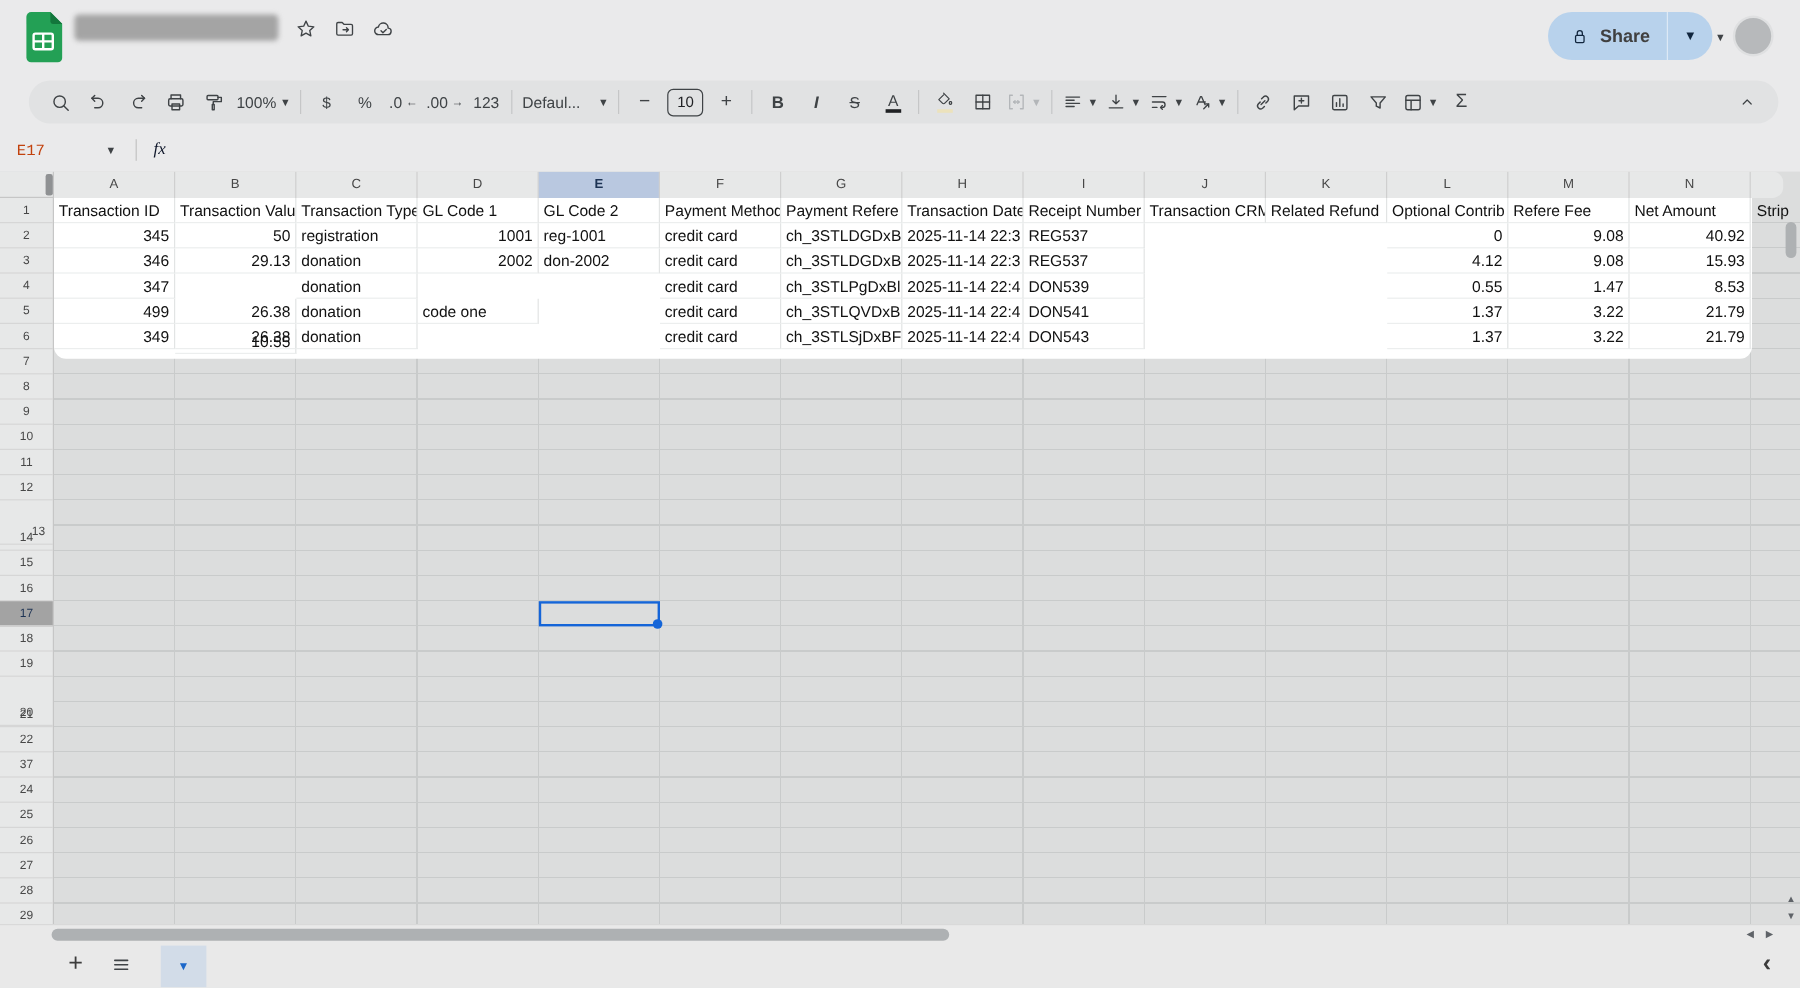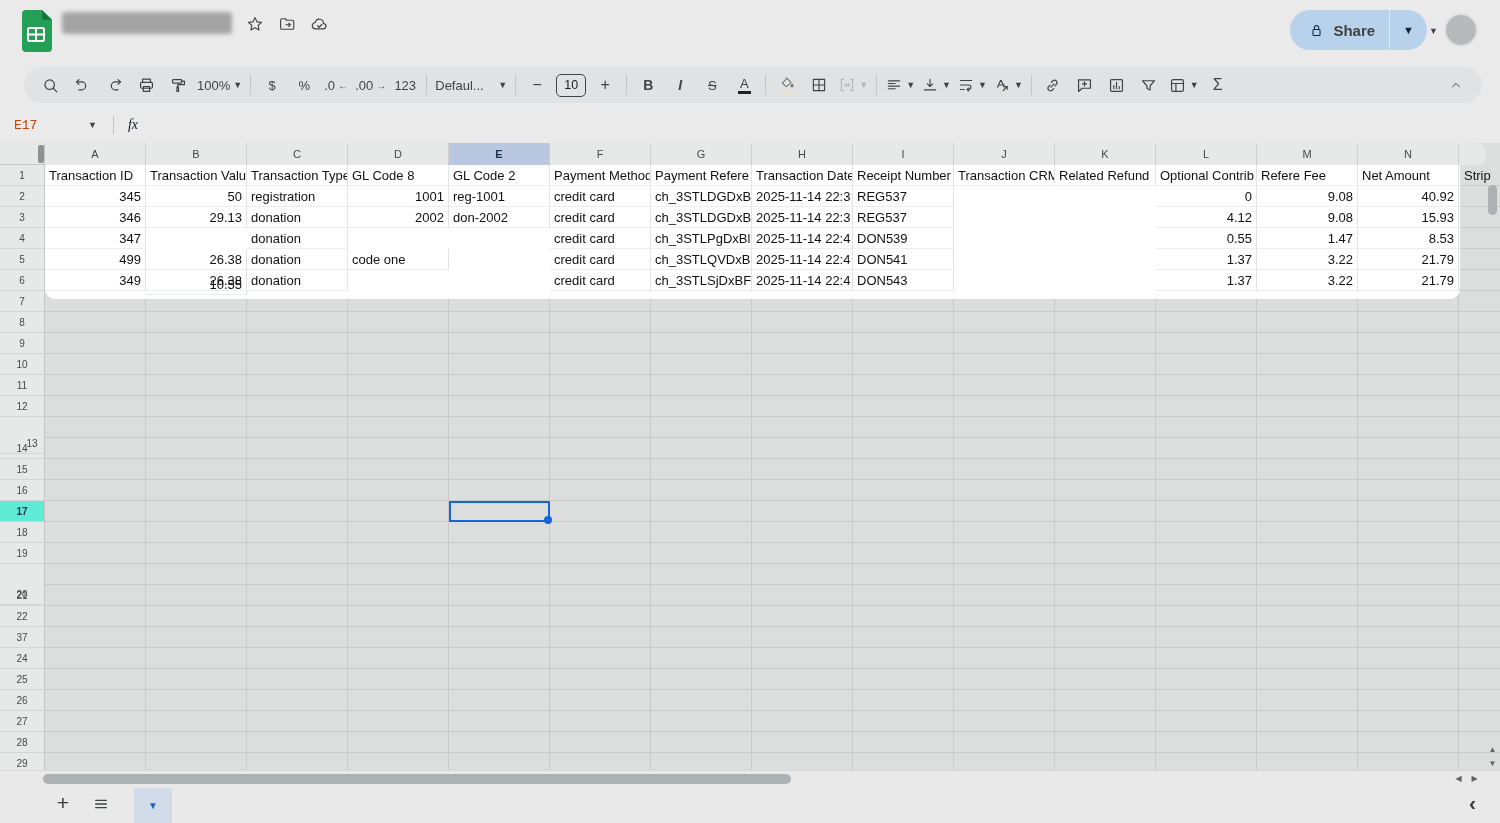--- a/index.html
+++ b/index.html
@@ -45,21 +45,21 @@
   #cells-bg{position:absolute;left:45px;top:22px;width:1455px;height:605px;
      background:
        repeating-linear-gradient(to right, transparent 0 100px, #c9cbcb 100px 101px),
        repeating-linear-gradient(to bottom, transparent 0 20px, #c9cbcb 20px 21px),
        #dcdddd;}
   #colheads{position:absolute;left:45px;top:0;width:1441px;height:22px;background:#e7e8e8;border-radius:0 9px 9px 0;overflow:hidden;}
   .ch{position:absolute;top:0;width:101px;height:22px;line-height:22px;text-align:center;font-size:11px;color:#474747;border-right:1px solid #cfcfcf;box-sizing:border-box;}
   .ch.sel{background:#b9c8e0;color:#1d3354;font-weight:700;}
   #rowheads{position:absolute;left:0;top:22px;width:45px;height:605px;background:#e7e8e8;border-right:1px solid #c6c6c6;box-sizing:border-box;}
   .rh{position:absolute;left:0;width:44px;height:21px;line-height:21px;text-align:center;font-size:10px;color:#474747;border-bottom:1px solid #d6d6d6;box-sizing:border-box;}
-  .rh.sel{background:#5eead4;color:#1d3354;font-weight:700;}
+  .rh.sel{background:#a3a3a3;color:#1d3354;font-weight:400;}
   #corner{position:absolute;left:0;top:0;width:45px;height:22px;background:#e7e8e8;border-right:1px solid #c6c6c6;border-bottom:1px solid #c6c6c6;box-sizing:border-box;}
   #corner-handle{position:absolute;left:38px;top:2px;width:6px;height:18px;background:#8f9193;border-radius:2px;}
   #island{position:absolute;left:45px;top:22px;width:1415px;height:134px;background:#ffffff;border-radius:0 0 10px 10px;overflow:hidden;}
   .cell{position:absolute;width:101px;height:21px;line-height:21px;font-size:13px;color:#111;padding:0 4px;box-sizing:border-box;overflow:hidden;white-space:nowrap;border-right:1px solid #e2e4e4;border-bottom:1px solid #eceeee;}
   .cell.r{text-align:right;}
   .cell.l{text-align:left;}
   #strip-col-label{position:absolute;left:1464px;top:22px;width:30px;height:21px;line-height:21px;font-size:13px;color:#111;overflow:hidden;white-space:nowrap;}
   #selection{position:absolute;width:101px;height:21px;border:2px solid #1565d8;box-sizing:border-box;}
   #fill-handle{position:absolute;right:-4px;bottom:-4px;width:8px;height:8px;background:#1565d8;border-radius:50%;}
   
@@ -335,21 +335,21 @@
     <span id="fx-label">fx</span>
     <span style="flex:1;height:100%;"></span>
   </div>
 
   <div class="abs" id="grid">
     <div id="cells-bg"></div>
     <div id="island">
         <div class="cell l" style="left: 0px; top: 0px;">Transaction ID</div>
         <div class="cell l" style="left: 101px; top: 0px;">Transaction Valu</div>
         <div class="cell l" style="left: 202px; top: 0px;">Transaction Type</div>
-        <div class="cell l" style="left: 303px; top: 0px;">GL Code 8</div>
+        <div class="cell l" style="left: 303px; top: 0px;">GL Code 1</div>
         <div class="cell l" style="left: 404px; top: 0px;">GL Code 2</div>
         <div class="cell l" style="left: 505px; top: 0px;">Payment Method</div>
         <div class="cell l" style="left: 606px; top: 0px;">Payment Refere</div>
         <div class="cell l" style="left: 707px; top: 0px;">Transaction Date</div>
         <div class="cell l" style="left: 808px; top: 0px;">Receipt Number</div>
         <div class="cell l" style="left: 909px; top: 0px;">Transaction CRM</div>
         <div class="cell l" style="left: 1010px; top: 0px;">Related Refund</div>
         <div class="cell l" style="left: 1111px; top: 0px;">Optional Contrib</div>
         <div class="cell l" style="left: 1212px; top: 0px;">Refere Fee</div>
         <div class="cell l" style="left: 1313px; top: 0px;">Net Amount</div>

